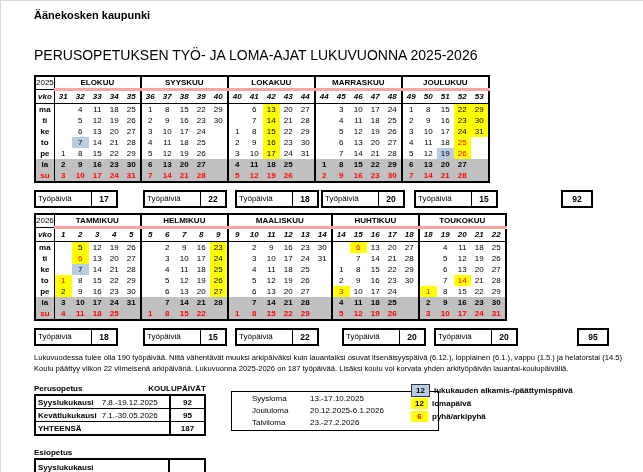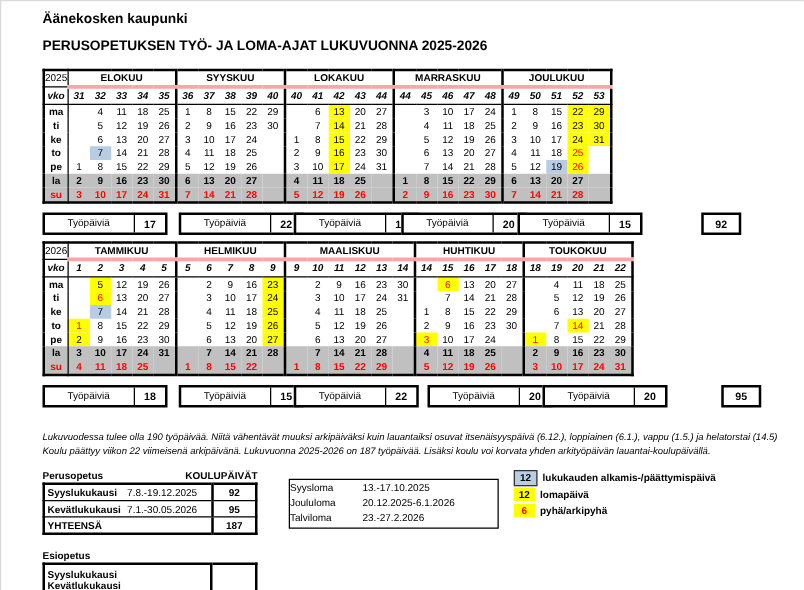--- a/index.html
+++ b/index.html
@@ -1,59 +1,59 @@
 <!DOCTYPE html>
 <html><head>
 <meta charset="utf-8">
 <style>
   html,body{margin:0;padding:0;background:#fff;}
   body{width:643px;height:472px;box-sizing:border-box;padding:8px 0 0 33px;
        font-family:"Liberation Sans",sans-serif;color:#000;overflow:hidden;
        border-left:1px solid #d9d9d9;border-top:1px solid #d9d9d9;}
   .title{font-size:11px;font-weight:bold;}
-  .subtitle{font-size:11px;font-weight:bold;margin-top:10px;}
+  .subtitle{font-size:14px;font-weight:normal;margin-top:26px;}
   
   .calhost{margin-top:12px;}
   table.cal{border-collapse:collapse;border:2px solid #000;}
   table.cal td{min-width:17px;width:17px;height:11px;padding:0;text-align:center;
     vertical-align:middle;font-size:8px;line-height:10px;}
   td.mname{font-weight:bold;font-size:8.5px;height:13px;border-bottom:3px solid #fca5a5;}
   td.ycell{min-width:29px;width:29px;text-align:left;padding-left:2px;border-right:1px solid #000;}
   td.ycell.hd{border-bottom:1px solid #000;}
   tr.vko td{font-style:italic;font-weight:bold;height:12px;border-bottom:1px solid #000;margin-left:48px;}
   td.bl{border-left:2px solid #000;}
   td.dlabel{min-width:29px;width:29px;font-weight:bold;text-align:left;padding-left:2px;border-right:1px solid #000;}
   tr.wk td{background:#C0C0C0;font-weight:bold;}
   tr.su td{color:#FF0000;}
   td.bg-y{background:#FFFF00;}
   td.bg-b{background:#B8CCE4;}
   td.bg-w{background:#FFFFFF;}
   td.tx-r{color:#FF0000;}
   
   .tprow{position:relative;height:22px;margin-top:7px;}
   .tp-box{position:absolute;top:0;display:flex;border:2px solid #000;height:14px;background:#fff;}
-  .tp-label{width:53px;font-size:8px;line-height:14px;padding-left:18px;border-right:1px solid #000;}
+  .tp-label{width:53px;font-size:8px;line-height:14px;padding-left:2px;border-right:1px solid #000;}
   .tp-value{width:24px;font-size:8.5px;font-weight:bold;line-height:14px;text-align:center;}
   .tp-total{position:absolute;top:0;width:28px;border:2px solid #000;font-size:8.5px;
     font-weight:bold;line-height:14px;height:14px;text-align:center;background:#fff;}
   
-  .notes{margin-top:14px;font-size:7.6px;line-height:11px;white-space:nowrap;font-style:italic;}
+  .notes{margin-top:2px;font-size:7.6px;line-height:11px;white-space:nowrap;}
   
   .bottom{position:relative;height:60px;margin-top:10px;}
   .peru{position:absolute;left:0;top:0;width:172px;}
   .peru-head{display:flex;justify-content:space-between;font-size:8px;font-weight:bold;margin-bottom:1px;align-items:flex-end;}
   table.peru-t{border-collapse:collapse;border:2px solid #000;width:172px;}
   table.peru-t td{font-size:8px;height:12px;padding:0 2px;}
   td.p-name{width:60px;font-weight:bold;}
   td.p-dates{width:68px;}
   td.p-val{width:34px;text-align:center;font-weight:bold;border-left:2px solid #000;}
   tr.p-row td{border-bottom:1px solid #000;}
   tr.p-total td{font-weight:bold;}
   
-  .hols{position:absolute;left:197px;top:7px;border:1px solid #000;padding:1px 0;width:166px;}
+  .hols{position:absolute;left:197px;top:7px;border:1px solid #000;padding:1px 20px;width:166px;}
   .hol-row{display:flex;font-size:8px;line-height:12px;}
   .hol-name{width:58px;}
   
   .legend{position:absolute;left:377px;top:0;}
   .leg-row{display:flex;align-items:center;height:13px;}
   .leg-box{width:17px;height:11px;font-size:8px;font-weight:bold;text-align:center;line-height:11px;margin-right:4px;}
   .leg-blue{background:#B8CCE4;border:1px solid #333;}
   .leg-yellow{background:#FFFF00;}
   .leg-yr{background:#FFFF00;color:#FF0000;}
   .leg-label{font-size:8px;font-weight:bold;}

